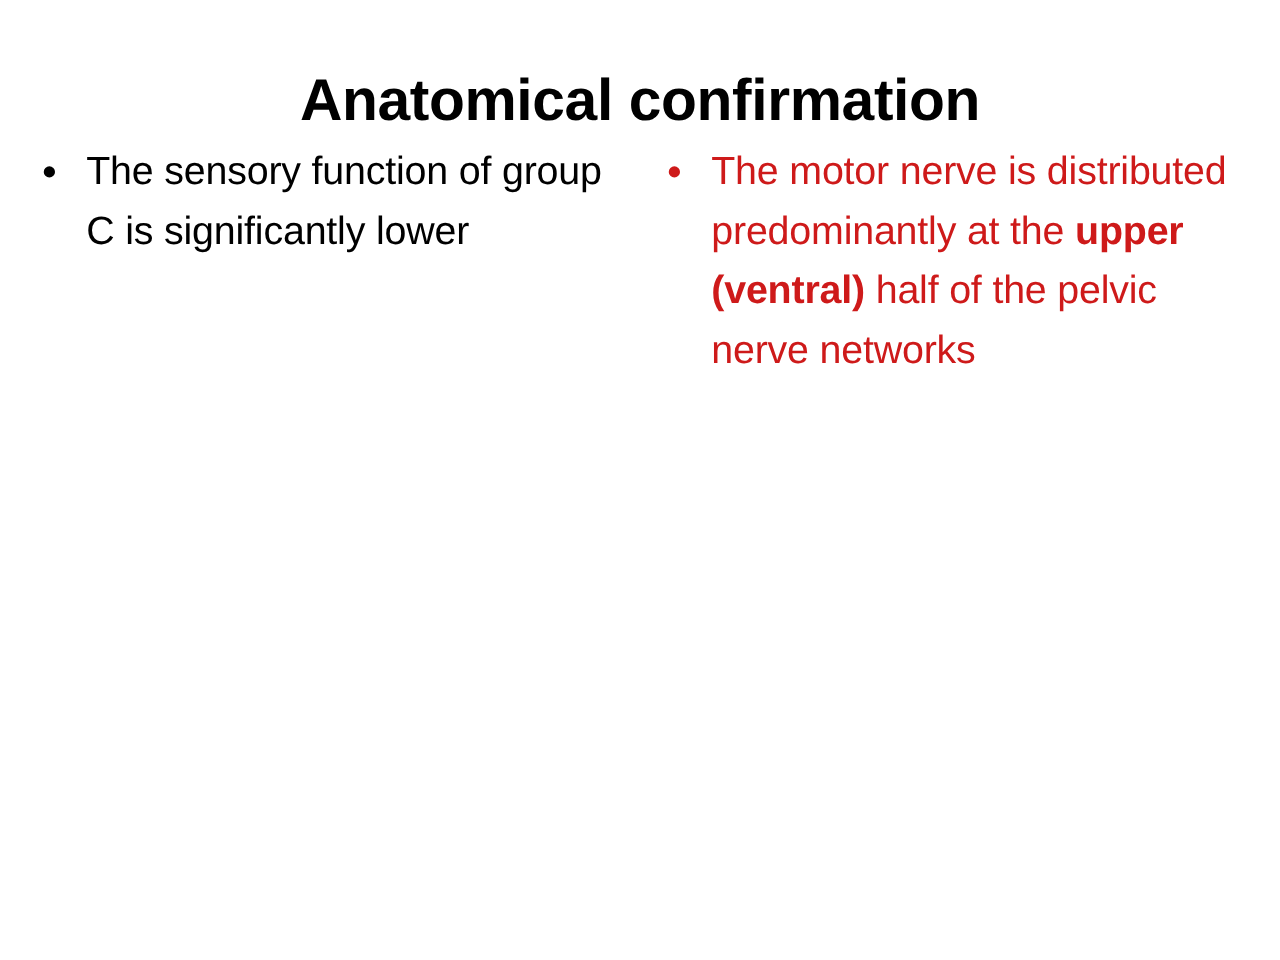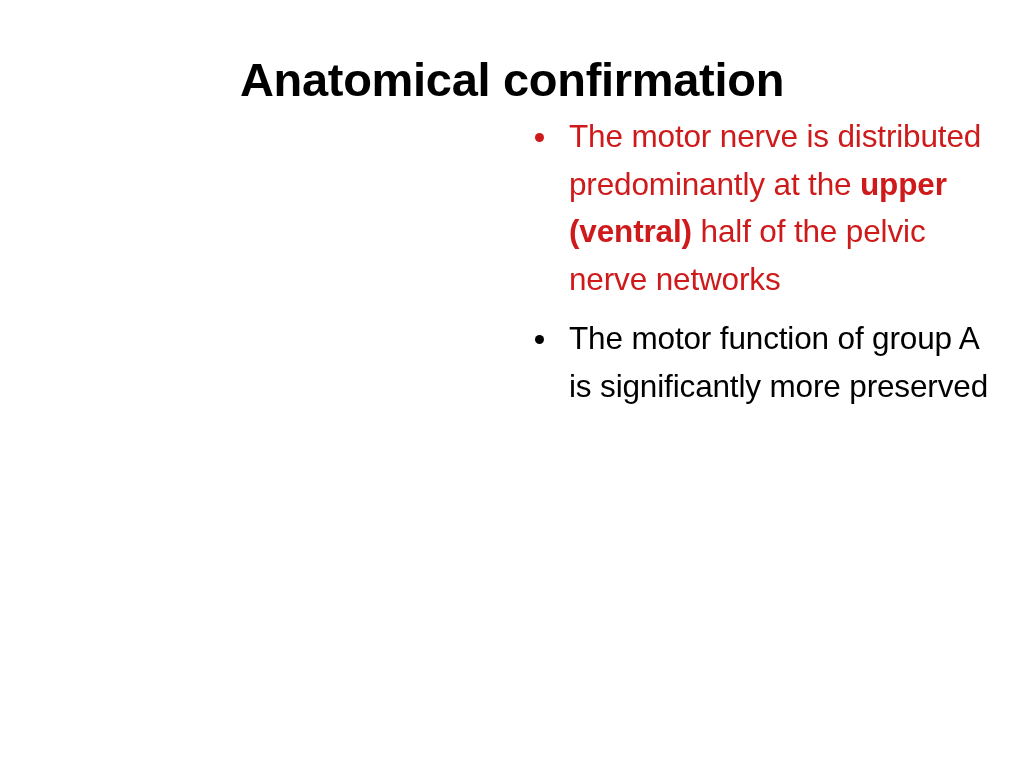--- a/index.html
+++ b/index.html
@@ -119,30 +119,30 @@
 <body>
 
 <div class="slide">
 
   <h1 class="slide-title">Anatomical confirmation</h1>
 
   <div class="body-columns">
 
     <div class="column column-left">
       <ul class="bullet-list">
+        <li class="bullet-item">
+          <span class="bullet-marker"></span>
+          <span class="bullet-text"><span>The sensory function of group C is significantly lower</span></span>
+        </li>
       </ul>
     </div>
 
     <div class="column column-right">
       <ul class="bullet-list">
         <li class="bullet-item is-red">
           <span class="bullet-marker"></span>
           <span class="bullet-text"><span>The motor nerve is distributed predominantly at the </span><span class="em-bold">upper (ventral)</span><span> half of the pelvic nerve networks</span></span>
         </li>
-        <li class="bullet-item">
-          <span class="bullet-marker"></span>
-          <span class="bullet-text"><span>The motor function of group A is significantly more preserved</span></span>
-        </li>
       </ul>
     </div>
 
   </div>
 </div>
 
 </body></html>

